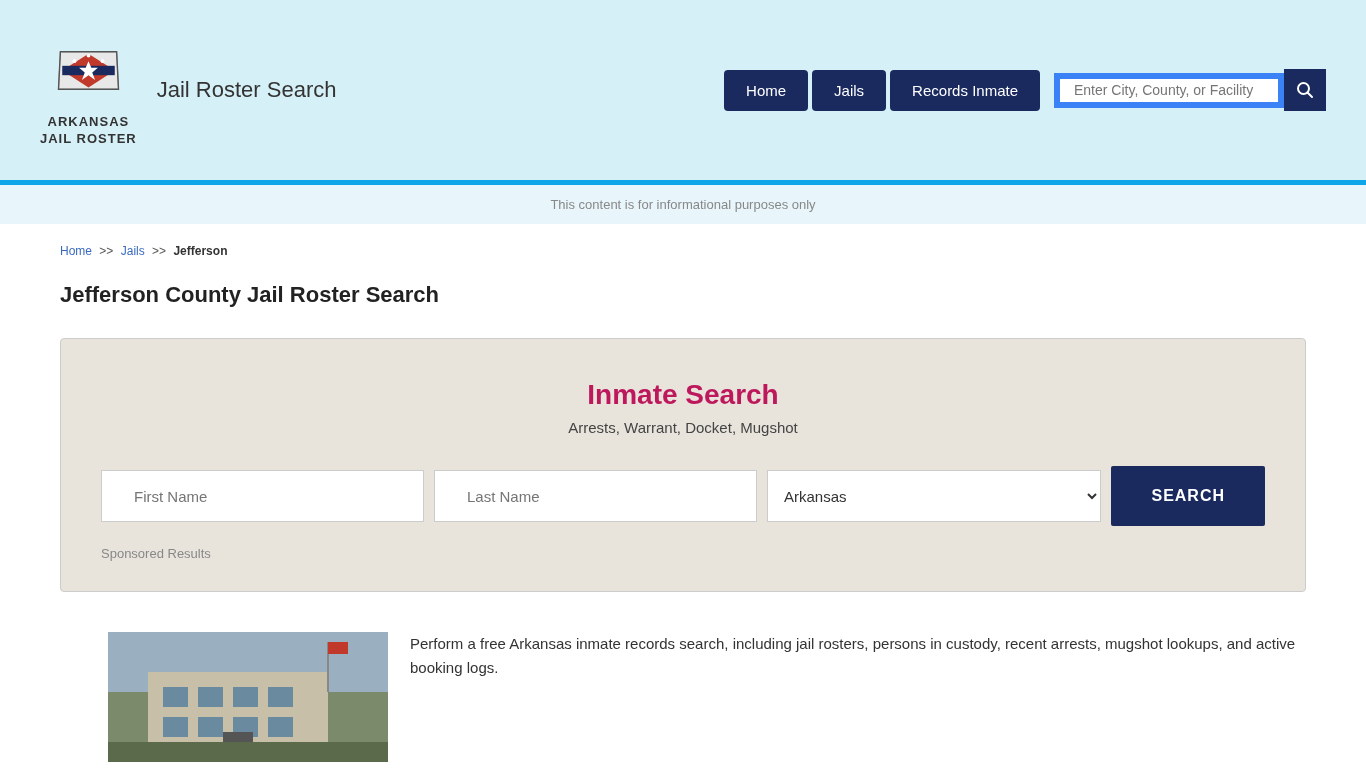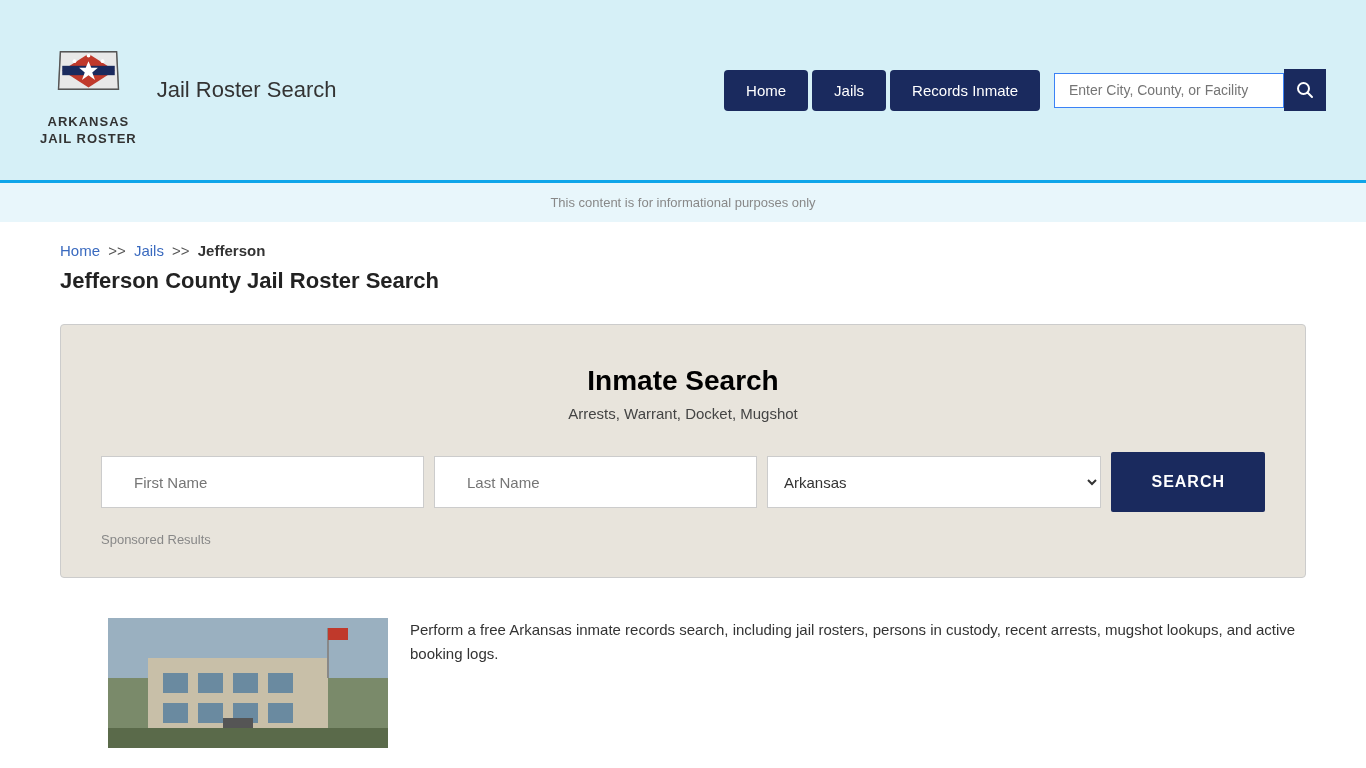--- a/index.html
+++ b/index.html
@@ -48,21 +48,21 @@
       font-size: 15px;
       cursor: pointer;
       border-radius: 4px;
     }
     .search-box-wrap {
       display: flex;
       align-items: center;
       margin-left: 10px;
     }
     .header-search-input {
-      border: 1px solid #3b82f6;
+      border: 6px solid #3b82f6;
       padding: 10px 14px;
       font-size: 14px;
       width: 230px;
       height: 35px;
       outline: none;
       color: #999;
     }
     .header-search-btn {
       background: #1a2a5e;
       border: none;
@@ -76,33 +76,33 @@
       font-size: 18px;
     }
 
     
     .info-bar {
       background: #e8f6fb;
       text-align: center;
       padding: 12px;
       font-size: 13px;
       color: #888;
-      border-top: 3px solid #0ea5e9;
+      border-top: 5px solid #0ea5e9;
     }
 
     
     .main-content {
       background: #fff;
       padding: 20px 60px 30px 60px;
     }
 
     
     .breadcrumb {
-      font-size: 15px;
-      margin-bottom: 9px;
+      font-size: 12px;
+      margin-bottom: 24px;
       color: #333;
     }
     .breadcrumb a {
       color: #3a6abf;
       text-decoration: none;
     }
     .breadcrumb .separator {
       color: #555;
       margin: 0 4px;
     }
@@ -125,21 +125,21 @@
       background: #e8e4dc;
       border: 1px solid #ccc;
       border-radius: 4px;
       padding: 40px 40px 30px 40px;
       margin-bottom: 30px;
     }
     .inmate-search-title {
       font-size: 28px;
       font-weight: bold;
       text-align: center;
-      color: #000000;
+      color: #be185d;
       margin-bottom: 8px;
     }
     .inmate-search-subtitle {
       font-size: 15px;
       text-align: center;
       color: #444;
       margin-bottom: 30px;
     }
     .search-form {
       display: flex;

